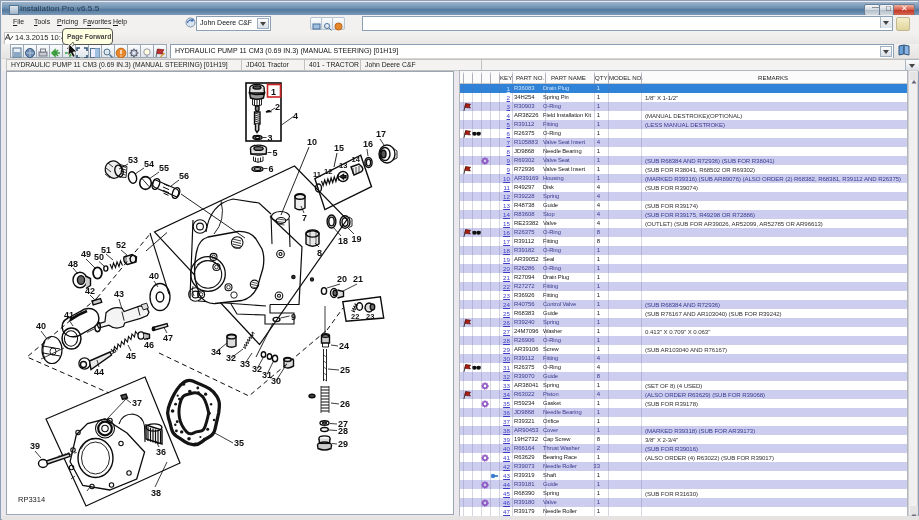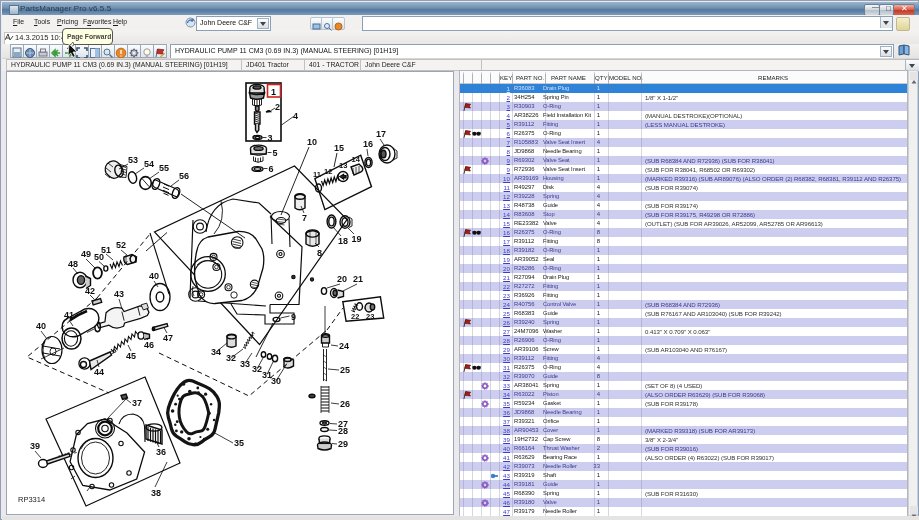--- a/index.html
+++ b/index.html
@@ -71,21 +71,21 @@
 .vline{position:absolute;top:0;width:1px;height:444px;background:rgba(110,110,150,0.28);}
 #scroll{position:absolute;left:907px;top:69px;width:10px;height:446px;background:#f0f0f0;border:1px solid #d0d0d0;box-sizing:border-box;}
 .sarr{position:absolute;left:1px;width:8px;height:8px;background:#e4e4e4;}
 #footer{position:absolute;left:1px;top:515px;width:917px;height:4px;background:#e6e4e2;}
 </style>
 </head>
 <body>
 <div id="win">
 <div id="title">
       <div id="ticon"></div>
-      <div class="txt">PartsManager Pro v6.5.5</div>
+      <div class="txt">Installation Pro v6.5.5</div>
 <div class="wbtn" id="bmin">
         <span>—</span>
       </div>
       <div class="wbtn" id="bmax">
         <span>□</span>
       </div>
       <div class="wbtn" id="bclose">
         <span>✕</span>
       </div>
     </div>

